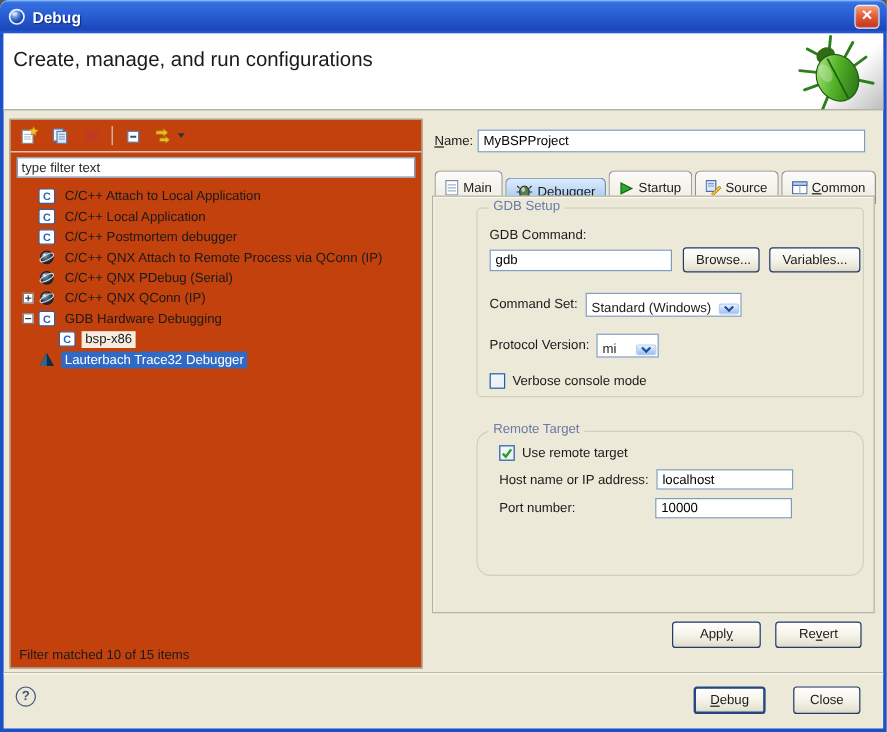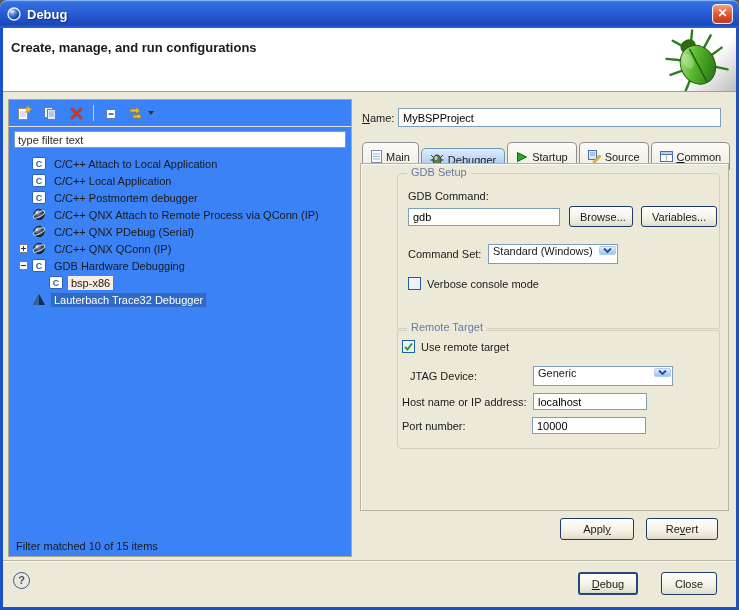--- a/index.html
+++ b/index.html
@@ -19,26 +19,26 @@
   .close-btn { position:absolute; right:6px; top:4px; width:21px; height:20px; border-radius:4px;
     border:1px solid #f2f2f2; background:linear-gradient(180deg,#f3a183 0%,#e0613c 45%,#c93c1d 90%);
     color:#fff; font-weight:bold; font-size:12px; line-height:17px; text-align:center;
     box-shadow: inset 0 0 2px #fff3; cursor:default; }
 
   
   .header { position:absolute; left:3px; right:3px; top:28px; height:64px; background:#fff;
     border-bottom:1px solid #a49f8d; }
   .header::after { content:""; position:absolute; right:0; top:0; bottom:0; width:110px;
     background:linear-gradient(315deg,#bdbdbd 0%, rgba(255,255,255,0) 34%); }
-  .header-title { position:absolute; left:8px; top:12px; font-size:13px; font-weight:bold; }
+  .header-title { position:absolute; left:8px; top:12px; font-size:17px; font-weight:normal; }
   .bug-art { position:absolute; right:6px; top:1px; z-index:2; }
 
   
   .left-panel { position:absolute; left:8px; top:99px; width:344px; height:458px;
-    background:#3b82f6; border:1px solid #aba894; }
+    background:#c2410c; border:1px solid #aba894; }
   .toolbar { height:27px; display:flex; align-items:center; gap:8px; padding-left:6px;
     border-bottom:1px solid #e6e3d6; }
   .tb-sep { width:1px; height:16px; background:#cfccbd; }
   .tb-icon { display:inline-flex; width:18px; height:18px; align-items:center; justify-content:center; }
   .caret-down { width:0; height:0; border-left:3px solid transparent; border-right:3px solid transparent;
     border-top:4px solid #333; margin-left:2px; }
   .filter-input { display:block; margin:4px 5px 0 5px; width:calc(100% - 10px); height:17px;
     border:1px solid #7F9DB9; padding:0 3px; font-size:11px; font-family:inherit; color:#2b2b2b; }
 
   .tree { margin-top:7px; }
@@ -66,31 +66,31 @@
     background:linear-gradient(180deg,#fcfbf8,#edebdf); cursor:default; }
   .tab.selected { background:linear-gradient(180deg,#ddecfd 0%,#b9d5f6 55%,#9cc2ef 100%);
     border-color:#6f94bc; height:22px; }
 
   .tab-content { position:absolute; left:0; top:64px; width:369px; height:348px;
     border:1px solid #b5b2a1; background:#ECE9D8; box-shadow: inset 1px 1px 0 #fbfaf4; }
 
   .group { position:absolute; left:8px; right:8px; border:1px solid #d2cfbd; border-radius:4px;margin-left:28px; }
   .group-title { position:absolute; top:-8px; left:9px; background:#ECE9D8; padding:0 4px; color:#6a79a8; }
   .g1 { top:9px; height:158px; padding:16px 10px 0 10px; }
-  .g2 { top:164px; height:121px; padding:11px 10px 0 4px; }
+  .g2 { top:195px; height:121px; padding:11px 10px 0 18px;border-radius:12px; }
 
   .frow { display:flex; align-items:center; }
   .ti { border:1px solid #7F9DB9; height:18px; padding:0 4px; font-size:11px; font-family:inherit; }
 
   .xp-btn { border:1px solid #1f3b68; border-radius:3px; font-size:11px; font-family:inherit;
     background:linear-gradient(180deg,#fefefd 0%,#f7f5ec 45%,#e9e5d5 85%,#ded9c6 100%);
     height:21px; padding:0 10px; cursor:default; color:#1a1a1a; }
   .xp-btn.default { border:2px solid #24477f; }
 
-  .combo { display:inline-flex; align-items:flex-start; border:1px solid #7F9DB9; background:#fff; height:20px; }
+  .combo { display:inline-flex; align-items:flex-end; border:1px solid #7F9DB9; background:#fff; height:20px; }
   .combo .ctext { flex:1; display:flex; align-items:center; padding:0 4px; overflow:hidden; }
   .combo .carrow { width:17px; flex:none; display:flex; align-items:center; justify-content:center;
     background:linear-gradient(180deg,#e8effc 0%,#c3d8f6 50%,#9ec0ef 100%);
     border:1px solid #b3cdf0; border-radius:2px; margin:1px; }
 
   .cb { width:13px; height:13px; border:1px solid #1D5FAB; background:linear-gradient(135deg,#f4f7fb,#e8edf5);
     display:inline-flex; align-items:center; justify-content:center; flex:none; }
   .cb-label { margin-left:6px; }
 
   .lblw { display:inline-block; }
@@ -392,47 +392,47 @@
           <span class="lblw" style="width:80px">Command Set:</span>
           <span class="combo" style="width:130px">
             <span class="ctext">Standard (Windows)</span>
             <span class="carrow">
                 <svg width="9" height="7">
                   <polyline points="1,1.5 4.5,5 8,1.5" fill="none" stroke="#1c50a0" stroke-width="1.8"></polyline>
                 </svg>
               </span>
           </span>
         </div>
+        <div class="frow" style="margin-top:14px">
+          <span class="lblw" style="width:89px">Protocol Version:</span>
+          <span class="combo" style="width:52px">
+            <span class="ctext">mi</span>
+            <span class="carrow">
+                <svg width="9" height="7">
+                  <polyline points="1,1.5 4.5,5 8,1.5" fill="none" stroke="#1c50a0" stroke-width="1.8"></polyline>
+                </svg>
+              </span>
+          </span>
+        </div>
         <div class="frow" style="margin-top:13px">
           <span class="cb"></span>
           <span class="cb-label">Verbose console mode</span>
         </div>
       </div>
 
       <div class="group g2">
         <span class="group-title">Remote Target</span>
         <div class="frow">
           <span class="cb">
               <svg width="11" height="11">
                 <polyline points="2,6 4.5,8.5 9,2.5" fill="none" stroke="#23a123" stroke-width="2"></polyline>
               </svg>
             </span>
           <span class="cb-label">Use remote target</span>
         </div>
-        <div class="frow" style="margin-top:13px">
-          <span class="lblw" style="width:131px; padding-left:8px">JTAG Device:</span>
-          <span class="combo" style="width:140px">
-            <span class="ctext">Generic</span>
-            <span class="carrow">
-                <svg width="9" height="7">
-                  <polyline points="1,1.5 4.5,5 8,1.5" fill="none" stroke="#1c50a0" stroke-width="1.8"></polyline>
-                </svg>
-              </span>
-          </span>
-        </div>
         <div class="frow" style="margin-top:7px">
           <span class="lblw" style="width:131px">Host name or IP address:</span>
           <input class="ti" style="width: 114px; height: 17px;" value="localhost">
         </div>
         <div class="frow" style="margin-top:7px">
           <span class="lblw" style="width:130px">Port number:</span>
           <input class="ti" style="width: 114px; height: 17px;" value="10000">
         </div>
       </div>
     </div>

